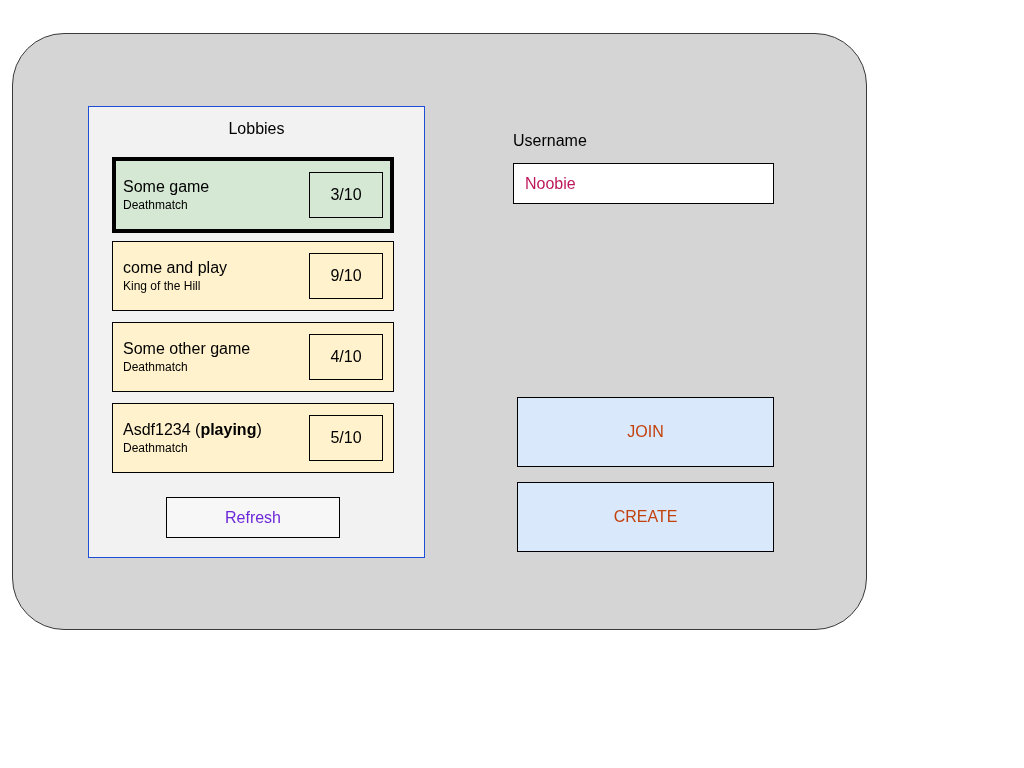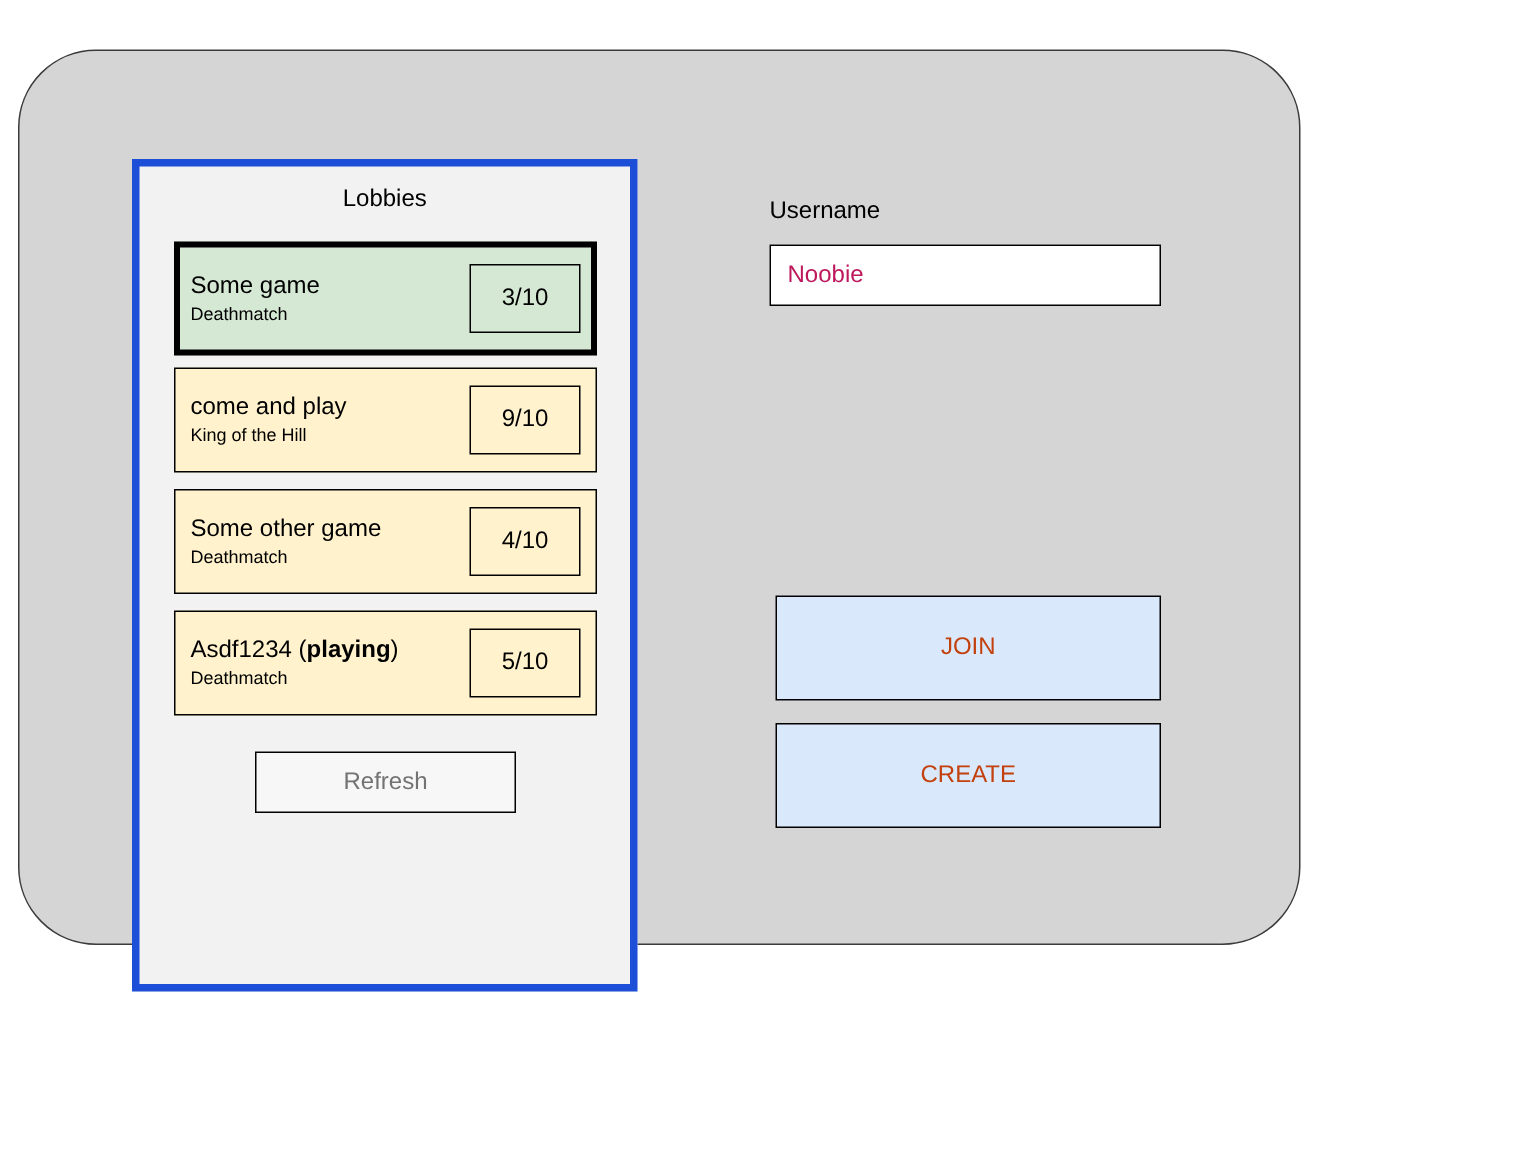--- a/index.html
+++ b/index.html
@@ -28,23 +28,23 @@
     border-radius: 52px;
     box-sizing: border-box;
   }
 
   
   #lobbies-panel {
     position: absolute;
     left: 75px;
     top: 72px;
     width: 337px;
-    height: 555px;
+    height: 452px;
     background: #f2f2f2;
-    border: 5px solid #1d4ed8;
+    border: 1px solid #1d4ed8;
     box-sizing: border-box;
     text-decoration: underline;
   }
   #lobbies-title {
     position: absolute;
     left: 0;
     top: 12px;
     width: 100%;
     text-align: center;
     font-size: 16px;
@@ -121,21 +121,21 @@
     position: absolute;
     left: 77px;
     top: 390px;
     width: 174px;
     height: 41px;
     background: #f7f7f7;
     border: 1px solid #000000;
     box-sizing: border-box;
     font-family: "Liberation Sans", sans-serif;
     font-size: 16px;
-    color: #737373;
+    color: #6d28d9;
     display: flex;
     align-items: center;
     justify-content: center;
     cursor: pointer;
   }
 
   
   #username-label {
     position: absolute;
     left: 500px;

